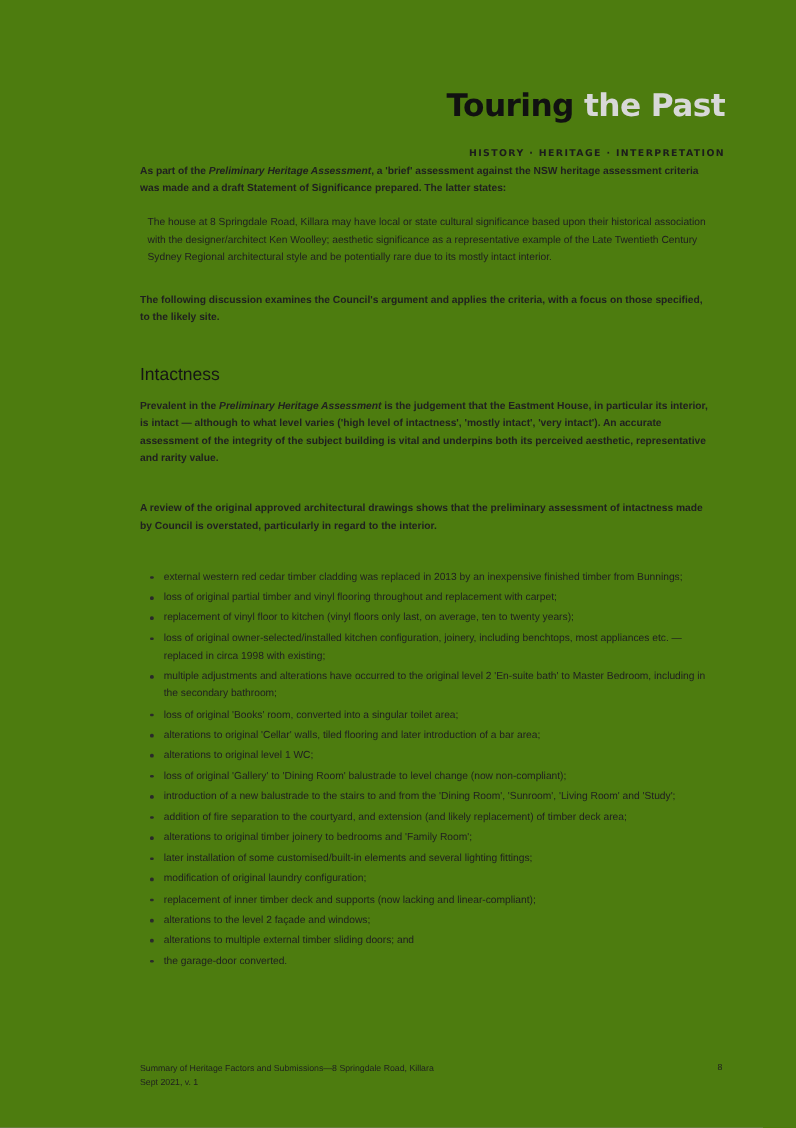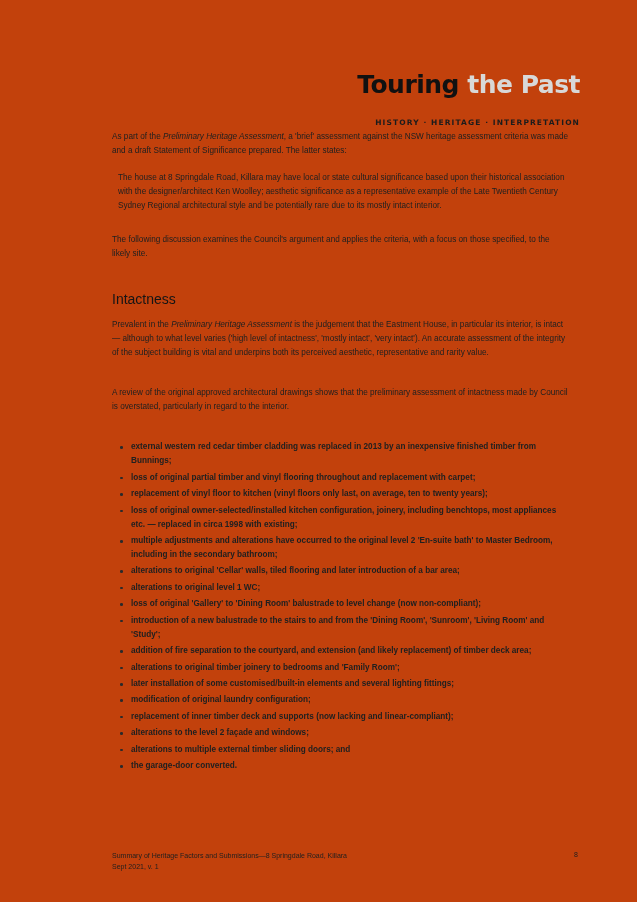--- a/index.html
+++ b/index.html
@@ -10,21 +10,21 @@
     width: 637px;
     height: 902px;
     background: #8a8a8a;
     font-family: "Liberation Sans", sans-serif;
     overflow: hidden;
   }
   .page {
     position: relative;
     width: 637px;
     height: 902px;
-    background: #c2410c;
+    background: #4d7c0f;
     box-sizing: border-box;
   }
 
   
   .logo-block {
     position: absolute;
     top: 72px;
     right: 57px;
     text-align: right;
   }
@@ -61,20 +61,21 @@
     left: 112px;
     width: 458px;
     color: #202020;
     font-size: 8.2px;
     line-height: 1.72;
     filter: blur(0.42px);
   }
   .para {
     margin: 0 0 13px 0;
     text-align: left;
+    font-weight: bold;
   }
   .para.tight {
     margin-bottom: 4px;
   }
   .quote {
     margin: 0 0 13px 6px;
     width: 450px;
   }
   em {
     font-style: italic;
@@ -95,21 +96,20 @@
   ul.bullets {
     list-style: none;
     margin: 0;
     padding: 0;
   }
   ul.bullets li {
     position: relative;
     padding-left: 19px;
     margin-bottom: 2.5px;
     line-height: 1.7;
-    font-weight: bold;
   }
   ul.bullets li::before {
     content: "";
     position: absolute;
     left: 8px;
     top: 6px;
     width: 2.6px;
     height: 2.6px;
     background: #2a2a2a;
     border-radius: 50%;
@@ -175,20 +175,21 @@
 
     <div class="spacer-md"></div>
 
 
     <ul class="bullets">
       <li>external western red cedar timber cladding was replaced in 2013 by an inexpensive finished timber from Bunnings;</li>
       <li>loss of original partial timber and vinyl flooring throughout and replacement with carpet;</li>
       <li>replacement of vinyl floor to kitchen (vinyl floors only last, on average, ten to twenty years);</li>
       <li>loss of original owner-selected/installed kitchen configuration, joinery, including benchtops, most appliances etc. — replaced in circa 1998 with existing;</li>
       <li>multiple adjustments and alterations have occurred to the original level 2 'En-suite bath' to Master Bedroom, including in the secondary bathroom;</li>
+      <li>loss of original 'Books' room, converted into a singular toilet area;</li>
       <li>alterations to original 'Cellar' walls, tiled flooring and later introduction of a bar area;</li>
       <li>alterations to original level 1 WC;</li>
       <li>loss of original 'Gallery' to 'Dining Room' balustrade to level change (now non-compliant);</li>
       <li>introduction of a new balustrade to the stairs to and from the 'Dining Room', 'Sunroom', 'Living Room' and 'Study';</li>
       <li>addition of fire separation to the courtyard, and extension (and likely replacement) of timber deck area;</li>
       <li>alterations to original timber joinery to bedrooms and 'Family Room';</li>
       <li>later installation of some customised/built-in elements and several lighting fittings;</li>
       <li>modification of original laundry configuration;</li>
       <li>replacement of inner timber deck and supports (now lacking and linear-compliant);</li>
       <li>alterations to the level 2 façade and windows;</li>

